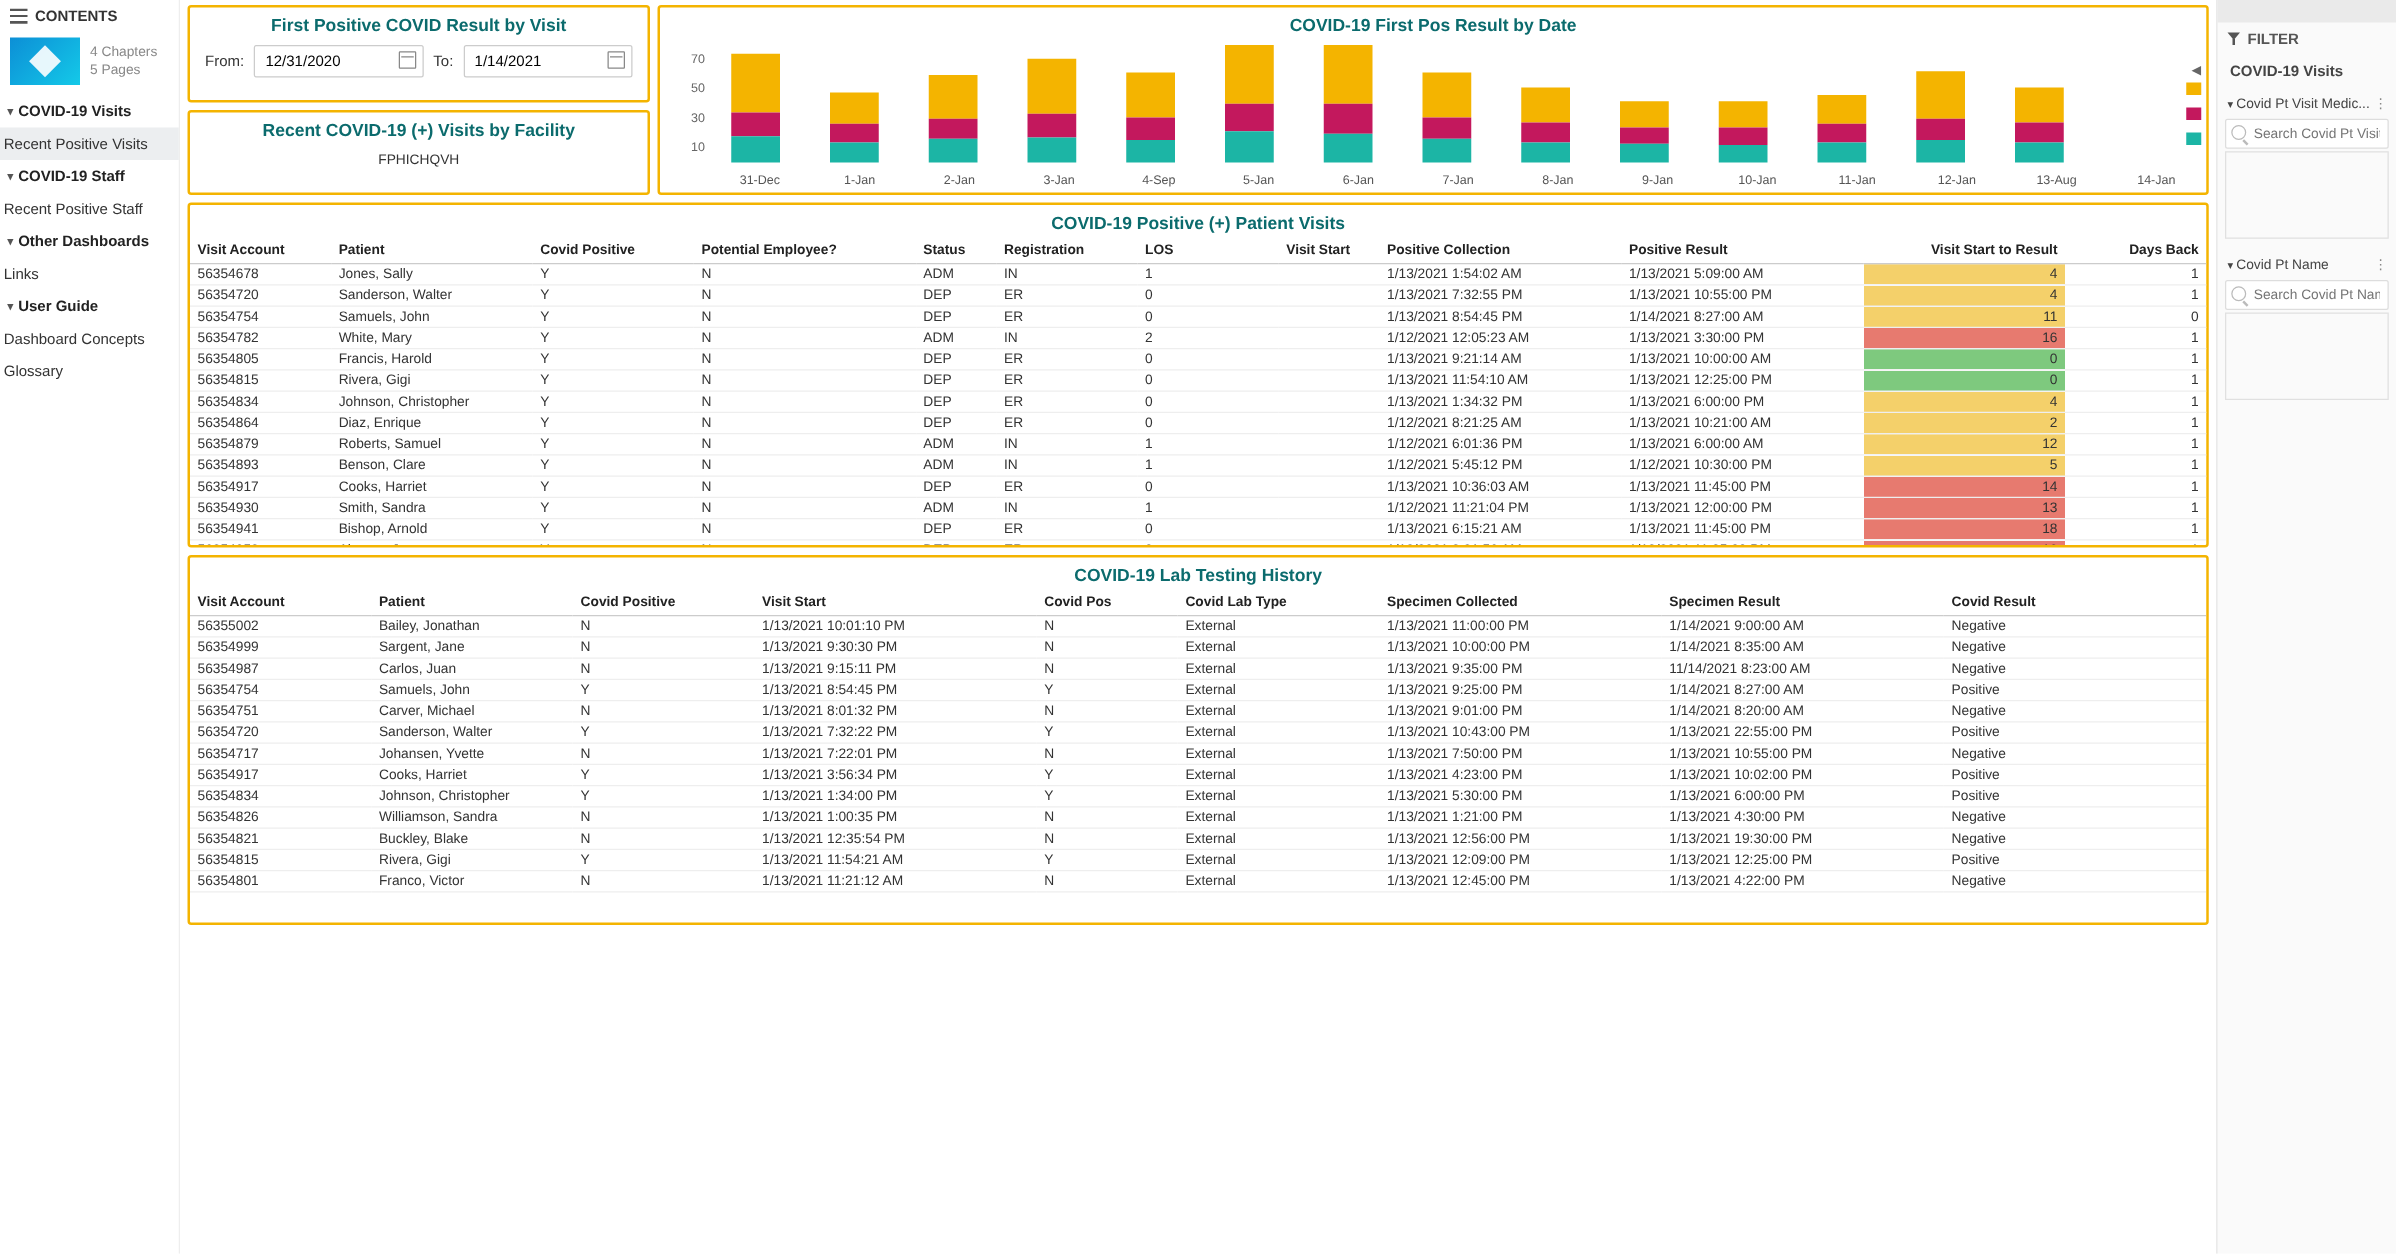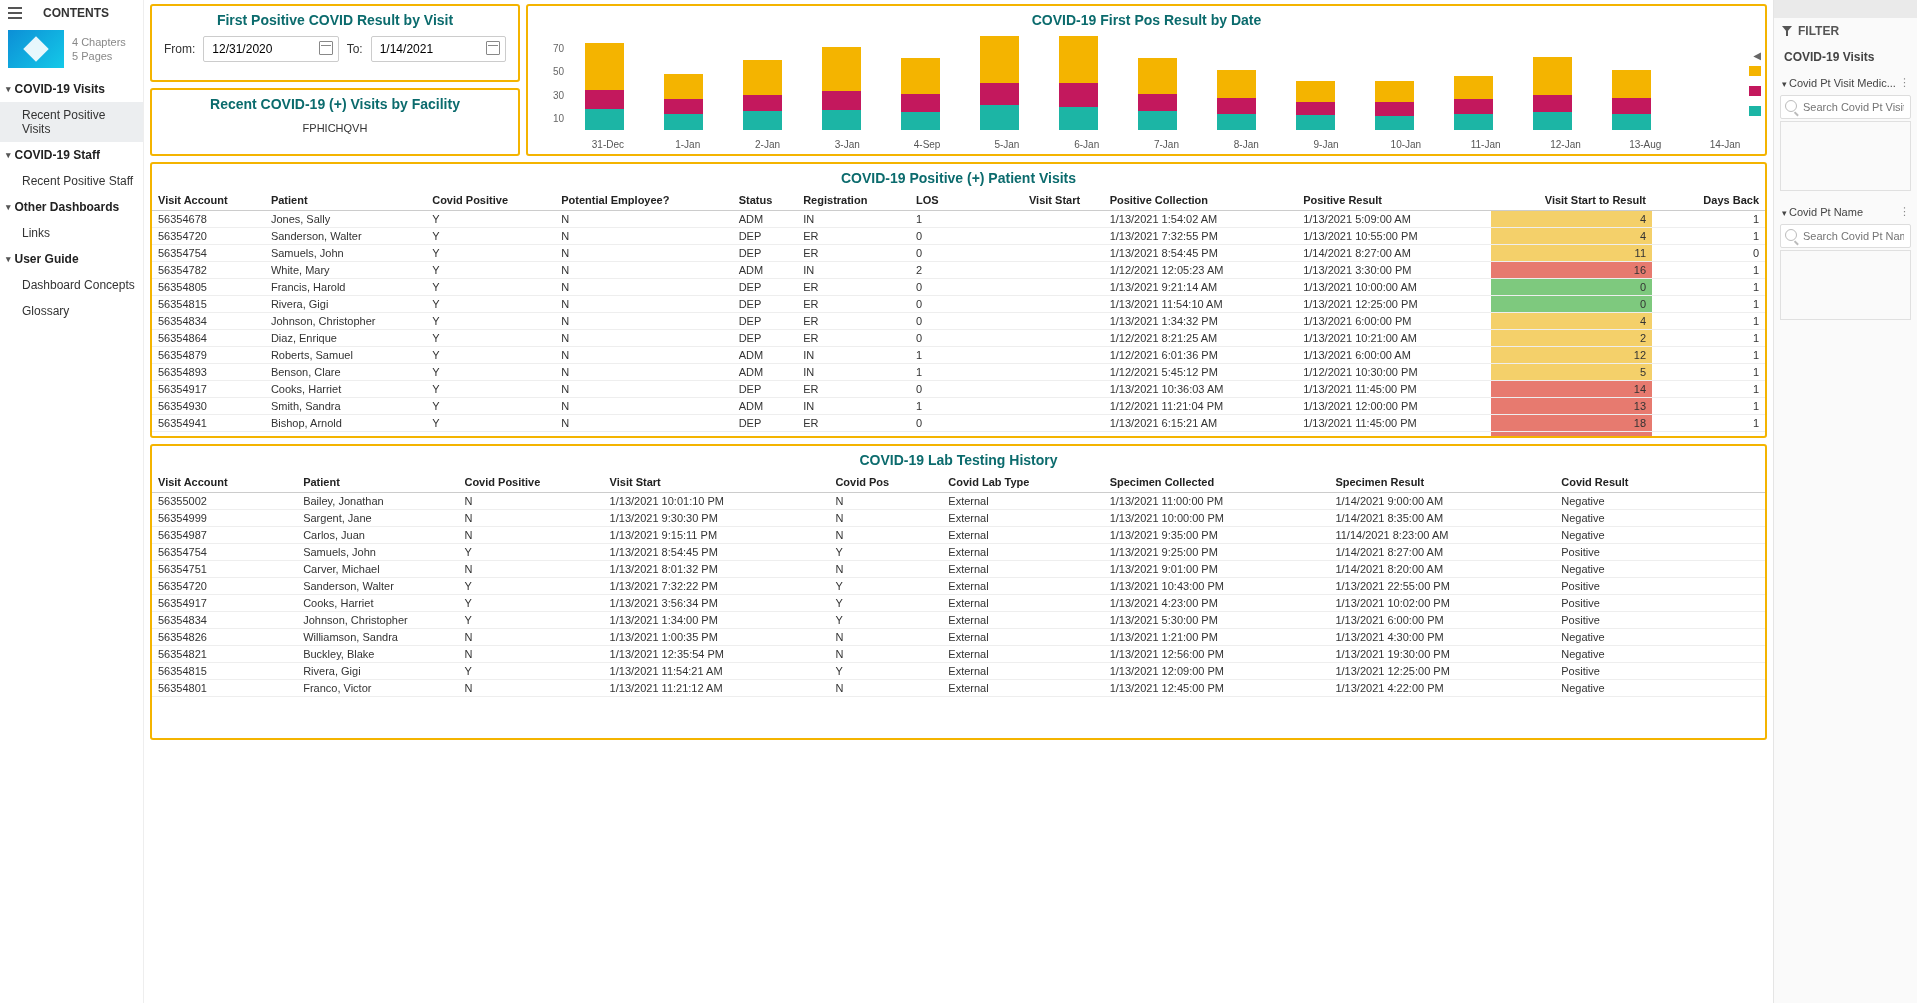--- a/index.html
+++ b/index.html
@@ -1,29 +1,29 @@
 <!DOCTYPE html>
 <html><head>
 <meta charset="utf-8">
 <style>
 * { box-sizing: border-box; margin: 0; padding: 0; }
 body { font-family: Arial, Helvetica, sans-serif; font-size: 11px; color: #333; background: #fff; }
 .app { display: flex; width: 1917px; height: 1003px; }
 
 
 .sidebar { width: 144px; flex-shrink: 0; background: #fff; border-right: 1px solid #eee; }
-.sidebar-header { display: flex; align-items: center; gap: 21px; padding: 6px 8px; font-size: 12px; font-weight: bold; color: #333; }
+.sidebar-header { display: flex; align-items: center; gap: 6px; padding: 6px 8px; font-size: 12px; font-weight: bold; color: #333; }
 .contents-icon { display: inline-block; width: 14px; height: 12px; background: linear-gradient(#555 0 2px, transparent 2px 5px, #555 5px 7px, transparent 7px 10px, #555 10px 12px); }
 .sidebar-card { display: flex; align-items: center; gap: 8px; padding: 4px 8px 8px 8px; }
 .sidebar-thumb { width: 56px; height: 38px; background: linear-gradient(135deg, #0c8fd6 0%, #14c9e8 100%); position: relative; }
 .sidebar-thumb::after { content:''; position:absolute; left:50%; top:50%; width:18px; height:18px; transform:translate(-50%,-50%) rotate(45deg); background:#fff; opacity:.9; }
 .sidebar-meta { color: #888; font-size: 11px; line-height: 1.3; }
 .nav-section-header { display:flex; align-items:center; gap:4px; padding: 6px 6px; font-size: 12px; font-weight: bold; color:#222; cursor: pointer; }
 .nav-section-header::before { content:'▾'; font-size:9px; color:#555; }
-.nav-item { display:block; padding: 6px 8px 6px 22px; font-size: 12px; color:#333; cursor:pointer; }
+.nav-item { display:block; padding: 6px 8px 6px 3px; font-size: 12px; color:#333; cursor:pointer; }
 .nav-item.active { background:#eceef0; }
 
 
 .main { flex: 1; padding: 4px 6px; display:flex; flex-direction:column; gap:6px; overflow:hidden; }
 .top-row { display:flex; gap:6px; height: 152px; }
 .panel { border: 2px solid #f4b400; border-radius: 3px; background:#fff; }
 .panel-title { text-align:center; font-size: 14px; font-weight:bold; color:#0b6b6d; padding: 6px 0; }
 .left-col { display:flex; flex-direction:column; gap:6px; width: 370px; flex-shrink:0; }
 .date-panel { height: 78px; }
 .date-row { display:flex; align-items:center; gap:8px; padding: 2px 12px; }
@@ -617,20 +617,31 @@
                 <td>Sanderson, Walter</td>
                 <td>Y</td>
                 <td>1/13/2021 7:32:22 PM</td>
                 <td>Y</td>
                 <td>External</td>
                 <td>1/13/2021 10:43:00 PM</td>
                 <td>1/13/2021 22:55:00 PM</td>
                 <td>Positive</td>
               </tr>
               <tr>
+                <td>56354717</td>
+                <td>Johansen, Yvette</td>
+                <td>N</td>
+                <td>1/13/2021 7:22:01 PM</td>
+                <td>N</td>
+                <td>External</td>
+                <td>1/13/2021 7:50:00 PM</td>
+                <td>1/13/2021 10:55:00 PM</td>
+                <td>Negative</td>
+              </tr>
+              <tr>
                 <td>56354917</td>
                 <td>Cooks, Harriet</td>
                 <td>Y</td>
                 <td>1/13/2021 3:56:34 PM</td>
                 <td>Y</td>
                 <td>External</td>
                 <td>1/13/2021 4:23:00 PM</td>
                 <td>1/13/2021 10:02:00 PM</td>
                 <td>Positive</td>
               </tr>

